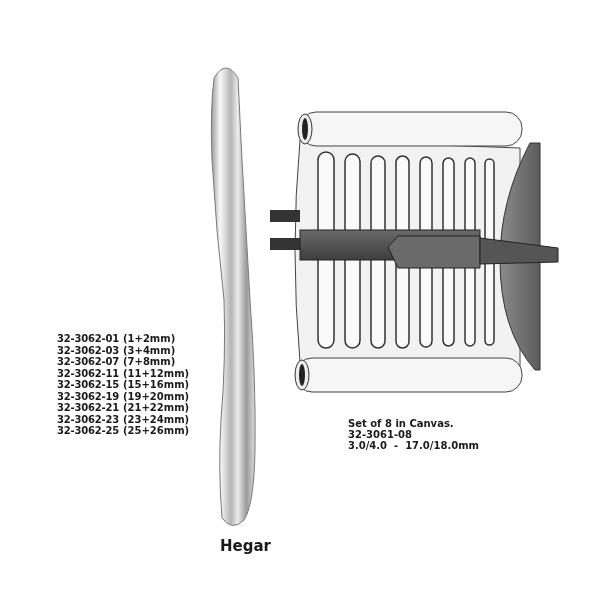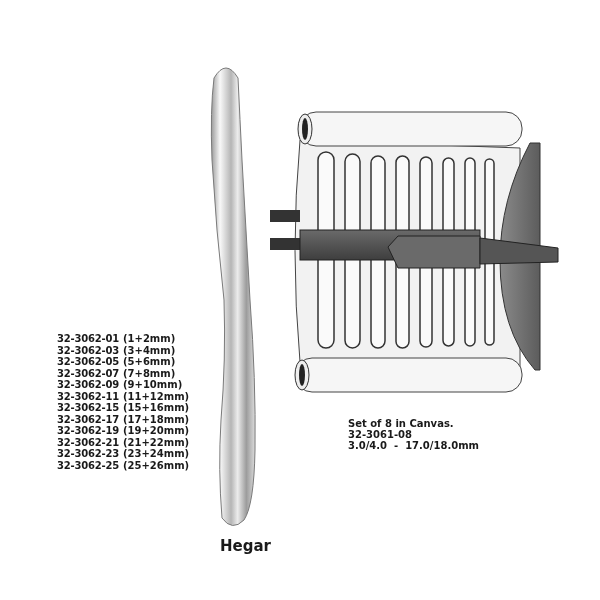--- a/index.html
+++ b/index.html
@@ -73,42 +73,30 @@
 <div class="abs spec-list">
   <div class="spec-row">
       <span class="spec-code">32-3062-01</span>
       <span class="spec-size">(1+2mm)</span>
     </div>
   <div class="spec-row">
       <span class="spec-code">32-3062-03</span>
       <span class="spec-size">(3+4mm)</span>
     </div>
   <div class="spec-row">
-      <span class="spec-code">32-3062-05</span>
-      <span class="spec-size">(5+6mm)</span>
-    </div>
-  <div class="spec-row">
       <span class="spec-code">32-3062-07</span>
       <span class="spec-size">(7+8mm)</span>
-    </div>
-  <div class="spec-row">
-      <span class="spec-code">32-3062-09</span>
-      <span class="spec-size">(9+10mm)</span>
     </div>
   <div class="spec-row">
       <span class="spec-code">32-3062-11</span>
       <span class="spec-size">(11+12mm)</span>
     </div>
   <div class="spec-row">
       <span class="spec-code">32-3062-15</span>
       <span class="spec-size">(15+16mm)</span>
-    </div>
-  <div class="spec-row">
-      <span class="spec-code">32-3062-17</span>
-      <span class="spec-size">(17+18mm)</span>
     </div>
   <div class="spec-row">
       <span class="spec-code">32-3062-19</span>
       <span class="spec-size">(19+20mm)</span>
     </div>
   <div class="spec-row">
       <span class="spec-code">32-3062-21</span>
       <span class="spec-size">(21+22mm)</span>
     </div>
   <div class="spec-row">

